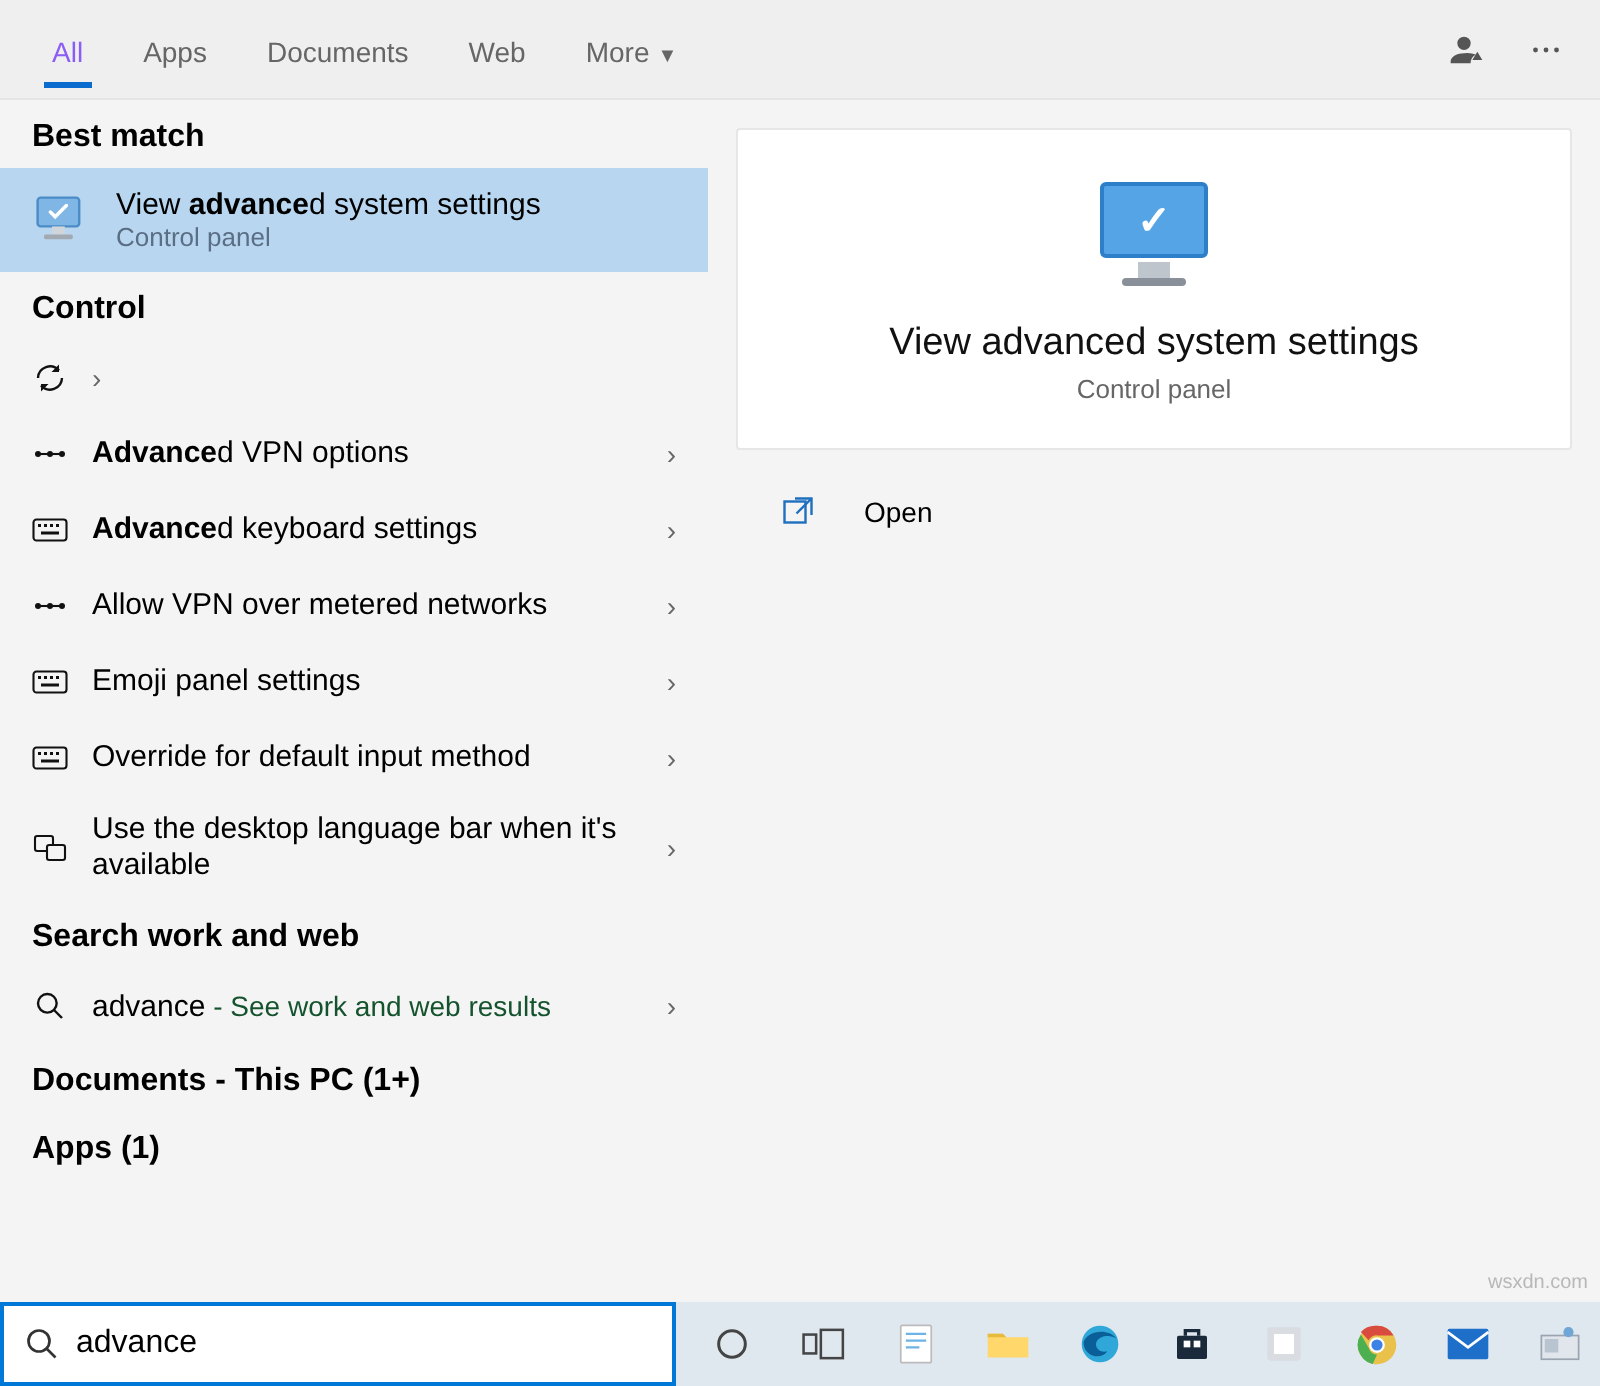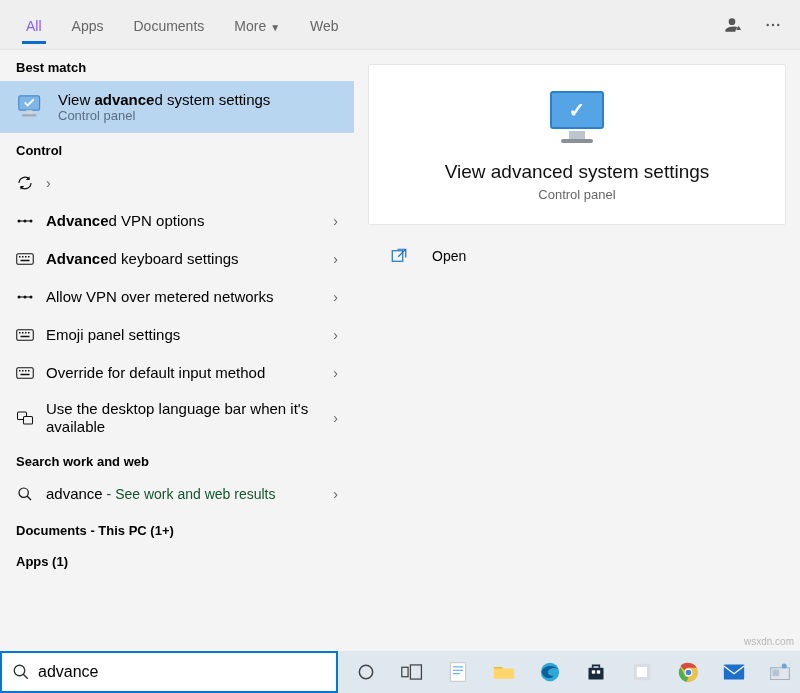--- a/index.html
+++ b/index.html
@@ -59,21 +59,21 @@
   .right-col {
     flex: 1;
     background: #f4f4f4;
     display: flex;
     flex-direction: column;
     padding: 14px;
   }
 
   .section-label {
     font-weight: 600;
-    font-size: 13px;
+    font-size: 16px;
     padding: 10px 16px 6px 16px;
   }
 
   .best-match {
     background: #b8d6ef;
     display: flex;
     align-items: center;
     padding: 10px 14px;
     gap: 12px;
   }
@@ -196,24 +196,24 @@
   svg { display: block; }
 
 </style>
 </head>
 <body>
 
 <div class="tabs">
   <div class="tab active">All</div>
   <div class="tab">Apps</div>
   <div class="tab">Documents</div>
+  <div class="tab">Web</div>
   <div class="tab">
     <span>More</span><span class="chev">▼</span>
   </div>
-  <div class="tab">Web</div>
   <div class="tabs-right">
     <div>
       <svg width="20" height="20" viewBox="0 0 24 24">
           <path fill="#555" d="M12 12a4 4 0 1 0-4-4a4 4 0 0 0 4 4m0 2c-4 0-8 2-8 5v1h12a6 6 0 0 1 3-5.3A13 13 0 0 0 12 14m8-1l-3 5h6z"></path>
         </svg>
     </div>
     <div>
       <svg width="18" height="18" viewBox="0 0 24 24">
           <circle cx="5" cy="12" r="1.6" fill="#555"></circle>
           <circle cx="12" cy="12" r="1.6" fill="#555"></circle>

